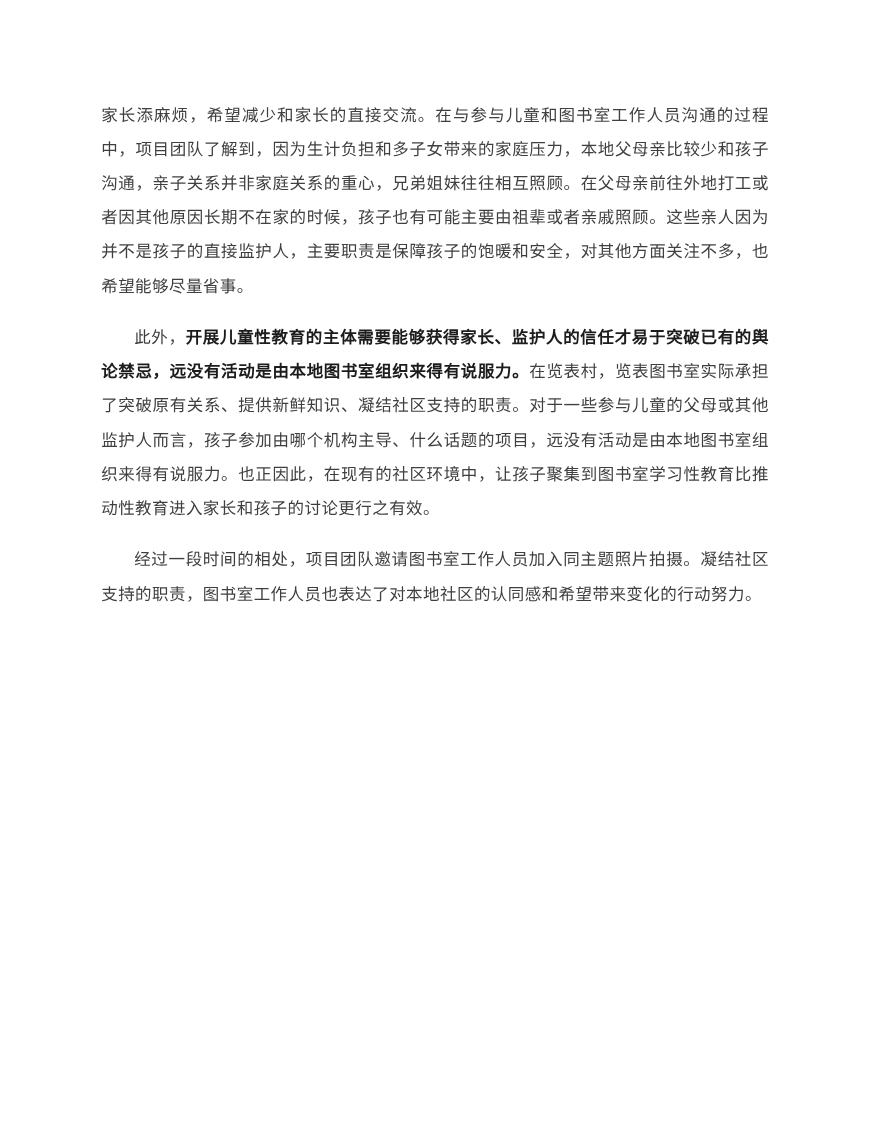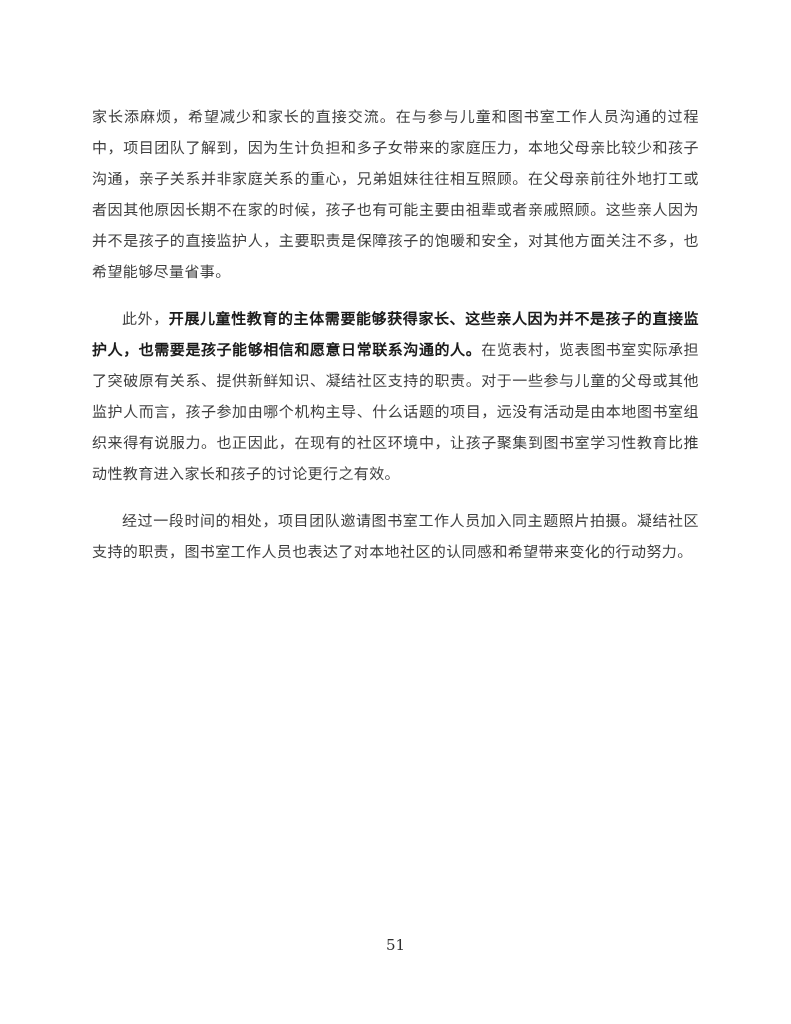--- a/index.html
+++ b/index.html
@@ -15,21 +15,21 @@
     overflow: hidden;
     font-family: "DejaVu Serif", "Liberation Serif", serif;
   }
   .text-block {
     position: absolute;
     left: 92px;
     top: 86px;
     width: 607px;
   }
   .para {
-    margin: 16px 0 16px 0;
+    margin: 4px 0 16px 0;
     font-size: 15px;
     line-height: 31px;
     color: #3f3f3f;
     text-align: justify;
     text-align-last: left;
     letter-spacing: 0.4px;
   }
   .para.indent {
     text-indent: 2em;
   }
@@ -51,22 +51,19 @@
   }
 </style>
 </head>
 <body>
 
 <div class="page">
   <div class="text-block">
 
     <p class="para"><span>家长添麻烦，希望减少和家长的直接交流。在与参与儿童和图书室工作人员沟通的过程中，项目团队了解到，因为生计负担和多子女带来的家庭压力，本地父母亲比较少和孩子沟通，亲子关系并非家庭关系的重心，兄弟姐妹往往相互照顾。在父母亲前往外地打工或者因其他原因长期不在家的时候，孩子也有可能主要由祖辈或者亲戚照顾。这些亲人因为并不是孩子的直接监护人，主要职责是保障孩子的饱暖和安全，对其他方面关注不多，也希望能够尽量省事。</span></p>
 
-    <p class="para indent"><span>此外，</span><strong class="bold-run">开展儿童性教育的主体需要能够获得家长、这些亲人因为并不是孩子的直接监护人，也需要是孩子能够相信和愿意日常联系沟通的人。</strong><span>在览表村，览表图书室实际承担了突破原有关系、提供新鲜知识、凝结社区支持的职责。对于一些参与儿童的父母或其他监护人而言，孩子参加由哪个机构主导、什么话题的项目，远没有活动是由本地图书室组织来得有说服力。也正因此，在现有的社区环境中，让孩子聚集到图书室学习性教育比推动性教育进入家长和孩子的讨论更行之有效。</span></p>
+    <p class="para indent"><span>此外，</span><strong class="bold-run">开展儿童性教育的主体需要能够获得家长、监护人的信任才易于突破已有的舆论禁忌，远没有活动是由本地图书室组织来得有说服力。</strong><span>在览表村，览表图书室实际承担了突破原有关系、提供新鲜知识、凝结社区支持的职责。对于一些参与儿童的父母或其他监护人而言，孩子参加由哪个机构主导、什么话题的项目，远没有活动是由本地图书室组织来得有说服力。也正因此，在现有的社区环境中，让孩子聚集到图书室学习性教育比推动性教育进入家长和孩子的讨论更行之有效。</span></p>
 
     <p class="para indent"><span>经过一段时间的相处，项目团队邀请图书室工作人员加入同主题照片拍摄。凝结社区支持的职责，图书室工作人员也表达了对本地社区的认同感和希望带来变化的行动努力。</span></p>
 
   </div>
 
-  <div class="footer">
-    <span class="page-num">51</span>
-  </div>
 </div>
 
 </body></html>

